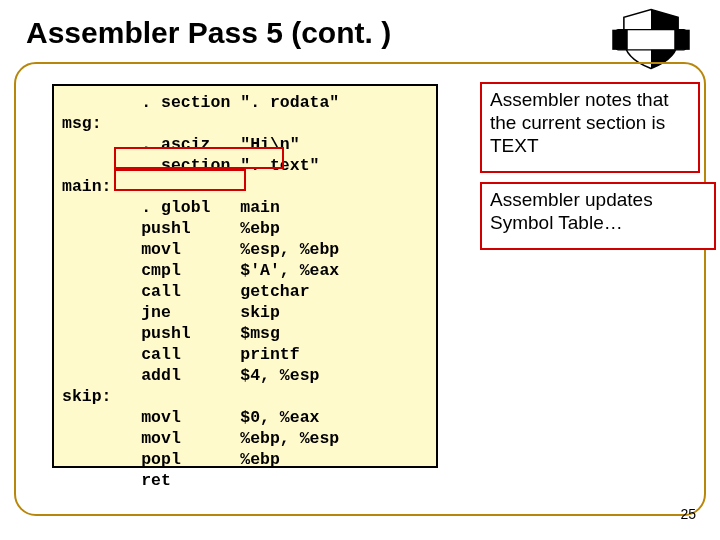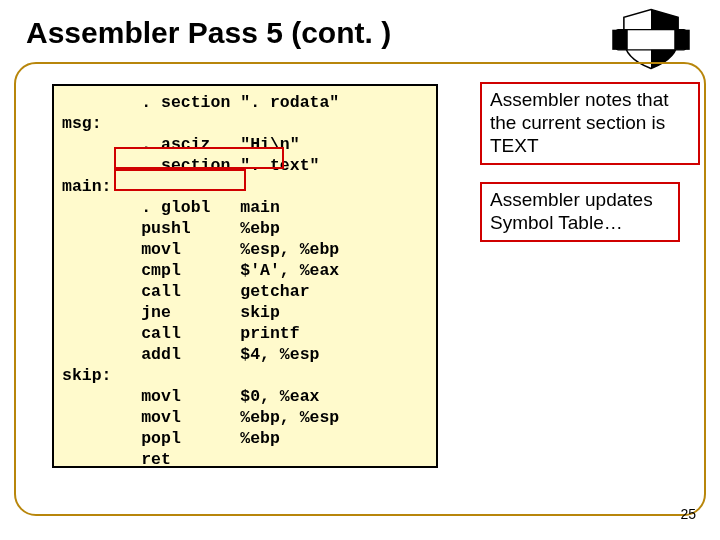--- a/index.html
+++ b/index.html
@@ -57,27 +57,27 @@
     position: absolute;
     border: 2.5px solid #d00000;
     pointer-events: none;
   }
   .hl1 { left: 114px; top: 147px; width: 170px; height: 22px; }
   .hl2 { left: 114px; top: 169px; width: 132px; height: 22px; }
   .note {
     position: absolute;
     background: #fff;
     border: 2.5px solid #d00000;
-    padding: 4px 10px 6px 8px;
+    padding: 4px 10px 14px 8px;
     font-size: 19px;
     line-height: 23px;
     color: #000;
   }
   .note1 { left: 480px; top: 82px; width: 220px; }
-  .note2 { left: 480px; top: 182px; width: 200px; }
+  .note2 { left: 480px; top: 182px; width: 236px; }
   .pagenum {
     position: absolute;
     right: 24px;
     bottom: 18px;
     font-size: 14px;
     color: #000;
   }
 </style>
 </head>
 <body>
@@ -99,20 +99,21 @@
 <div class="code">msg:</div>
 <div class="code">        . asciz   "Hi\n"</div>
 <div class="code">        . section ". text"</div>
 <div class="code">main:</div>
 <div class="code">        . globl   main</div>
 <div class="code">        pushl     %ebp</div>
 <div class="code">        movl      %esp, %ebp</div>
 <div class="code">        cmpl      $'A', %eax</div>
 <div class="code">        call      getchar</div>
 <div class="code">        jne       skip</div>
+<div class="code">        pushl     $msg</div>
 <div class="code">        call      printf</div>
 <div class="code">        addl      $4, %esp</div>
 <div class="code">skip:</div>
 <div class="code">        movl      $0, %eax</div>
 <div class="code">        movl      %ebp, %esp</div>
 <div class="code">        popl      %ebp</div>
 <div class="code">        ret</div>
 </div>
 
 <div class="hl1"></div>

